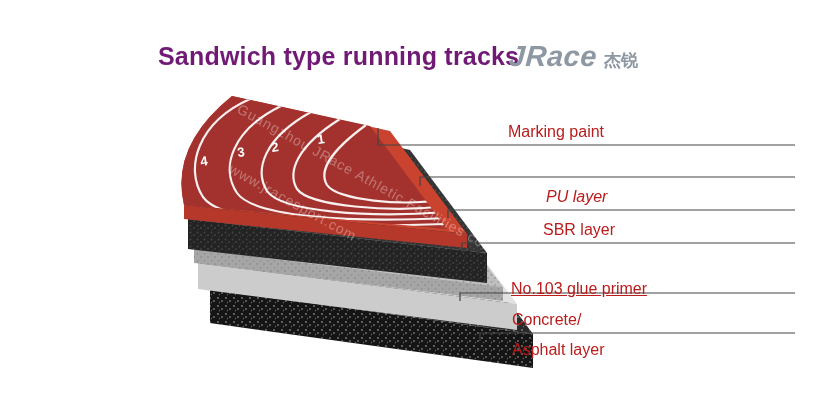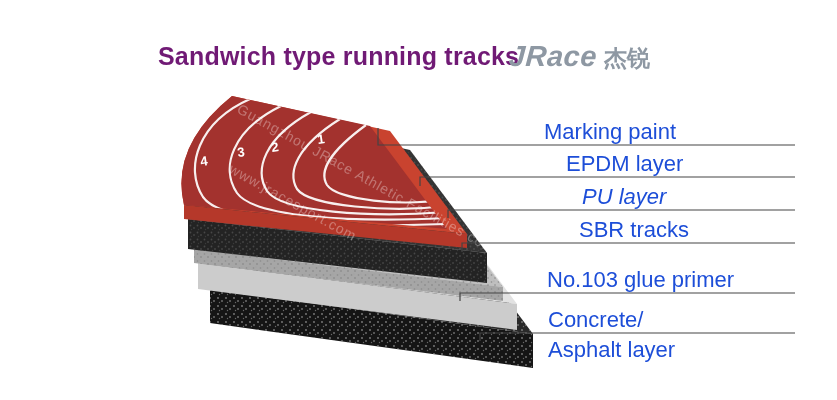--- a/index.html
+++ b/index.html
@@ -18,30 +18,30 @@
   }
   .logo{
     position:absolute;left:509px;top:40px;
     display:flex;align-items:baseline;gap:7px;
     color:#8e98a3;white-space:nowrap;
   }
   .logo-name{
     font-size:29px;font-weight:bold;font-style:italic;
     letter-spacing:0.5px;transform:skewX(-4deg);
   }
-  .logo-cjk{font-size:23px;font-weight:bold;}
+  .logo-cjk{font-size:17px;font-weight:bold;}
   .layer-label{
     position:absolute;
-    font-size:22px;color:#1d4ed8;white-space:nowrap;line-height:25px;margin-left:36px;
+    font-size:16px;color:#b91c1c;white-space:nowrap;line-height:25px;
   }
   .lbl-0{left:508px;top:119px;}
   .lbl-1{left:530px;top:151px;}
   .lbl-2{left:546px;top:184px;font-style:italic;}
   .lbl-3{left:543px;top:217px;}
-  .lbl-4{left:511px;top:267px;}
+  .lbl-4{left:511px;top:276px;text-decoration:underline;}
   .lbl-5{left:512px;top:307px;text-align:right;}
   .lbl-6{left:512px;top:337px;}
 </style>
 </head>
 <body>
 
 <div id="stage">
 
   <svg id="diagram-svg" width="837" height="400" viewBox="0 0 837 400">
     <defs>
@@ -126,20 +126,19 @@
   </svg>
 
   <div class="page-title">Sandwich type running tracks</div>
 
   <div class="logo">
     <span class="logo-name">JRace</span>
     <span class="logo-cjk">杰锐</span>
   </div>
 
   <div class="layer-label lbl-0">Marking paint</div>
-  <div class="layer-label lbl-1">EPDM layer</div>
   <div class="layer-label lbl-2">PU layer</div>
-  <div class="layer-label lbl-3">SBR tracks</div>
+  <div class="layer-label lbl-3">SBR layer</div>
   <div class="layer-label lbl-4">No.103 glue primer</div>
   <div class="layer-label lbl-5">Concrete/</div>
   <div class="layer-label lbl-6">Asphalt layer</div>
 
 </div>
 
 </body></html>

